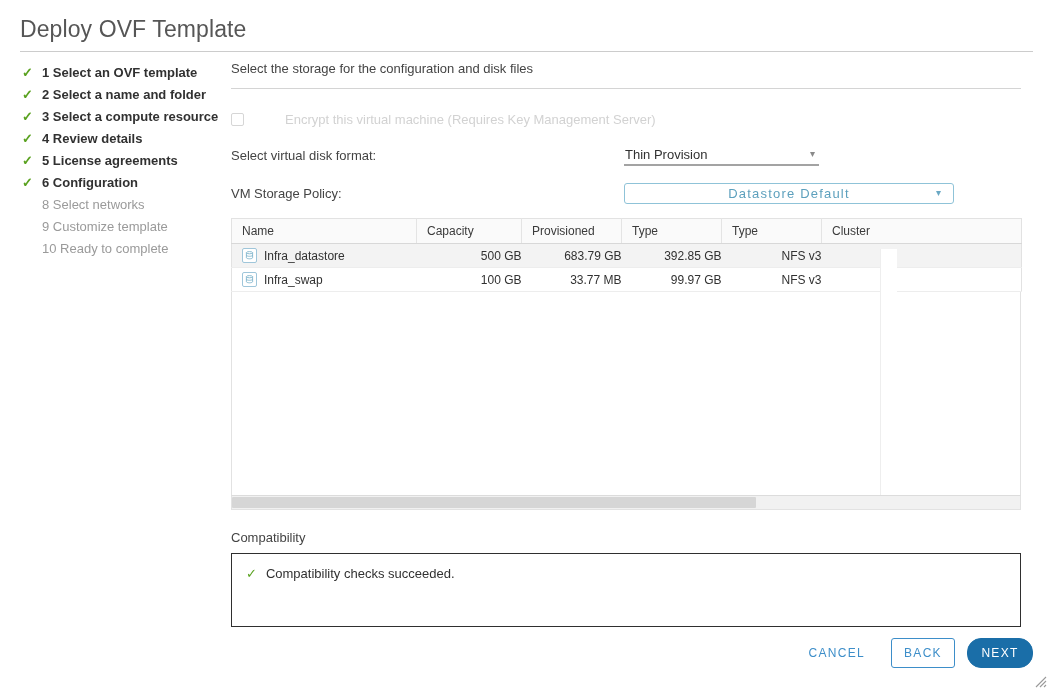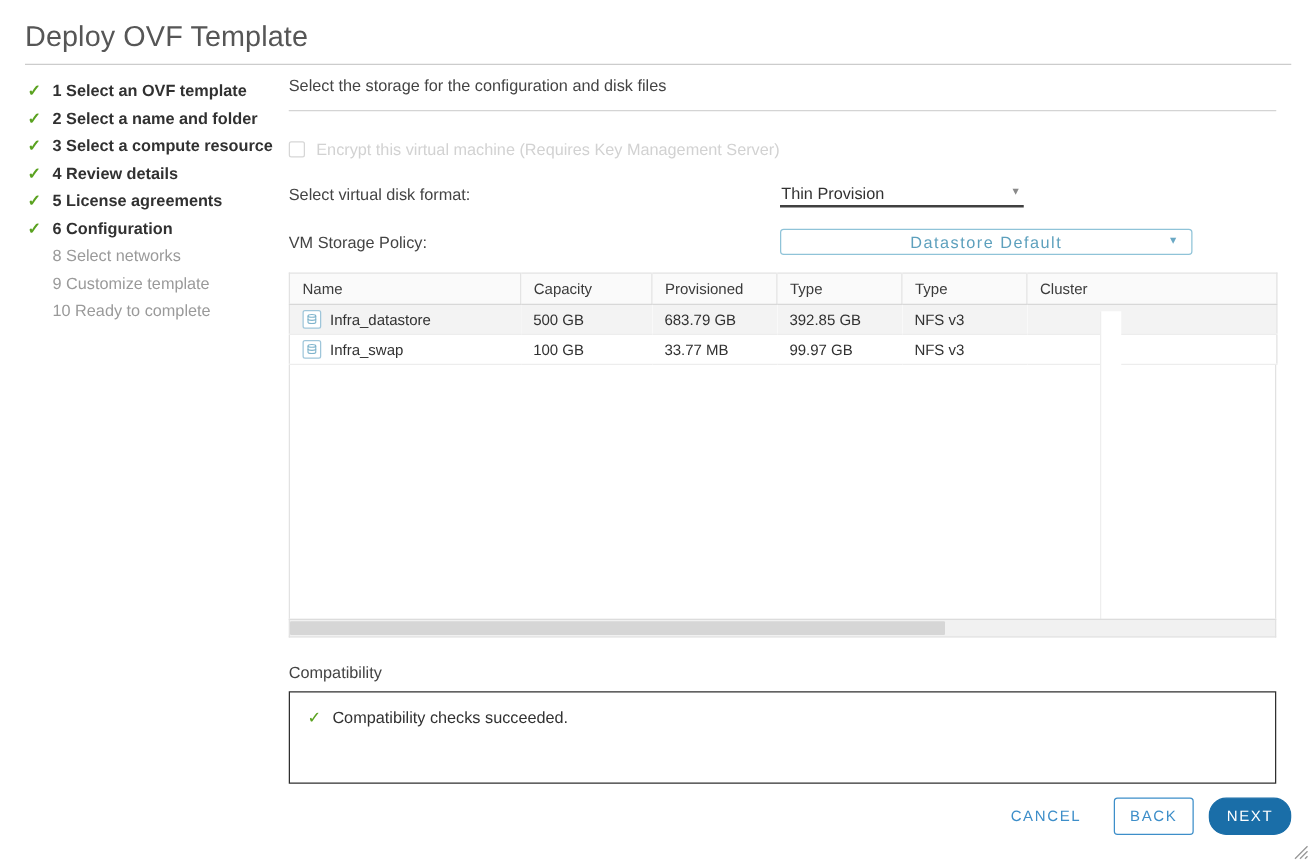--- a/index.html
+++ b/index.html
@@ -119,39 +119,40 @@
     height: 13px;
     border: 1px solid #d6d6d6;
     border-radius: 2px;
     background: #ffffff;
     box-sizing: border-box;
     margin-right: 9px;
   }
   .encrypt-label {
     font-size: 13px;
     color: #d2d2d2;
+    margin-left: 32px;
   }
 
   
   .form-row {
     display: flex;
     align-items: center;
     margin-top: 16px;
     height: 22px;
   }
   .form-label {
     font-size: 13px;
     color: #444444;
     width: 393px;
     flex: 0 0 393px;
   }
   .select-underline {
     width: 195px;
     height: 21px;
-    border-bottom: 2px solid #404040;
+    border-bottom: 2px solid #a3a3a3;
     display: flex;
     align-items: center;
     justify-content: space-between;
     box-sizing: border-box;
   }
   .select-underline .sv {
     font-size: 13px;
     color: #313131;
     padding-left: 1px;
   }
@@ -213,20 +214,21 @@
   .dtable th:last-child { border-right: none; }
   .dtable td {
     font-size: 12px;
     color: #313131;
     padding: 4px 0 4px 10px;
     height: 22px;
     border-bottom: 1px solid #ededed;
     box-sizing: border-box;
     white-space: nowrap;
     overflow: hidden;
+    text-align: right;
   }
   .dtable tr.row-selected td { background: #f3f3f3; }
   .name-cell { display: flex; align-items: center; }
   .ds-icon {
     width: 13px;
     height: 13px;
     border: 1px solid #9fc6da;
     border-radius: 2px;
     margin-right: 7px;
     flex: 0 0 13px;

